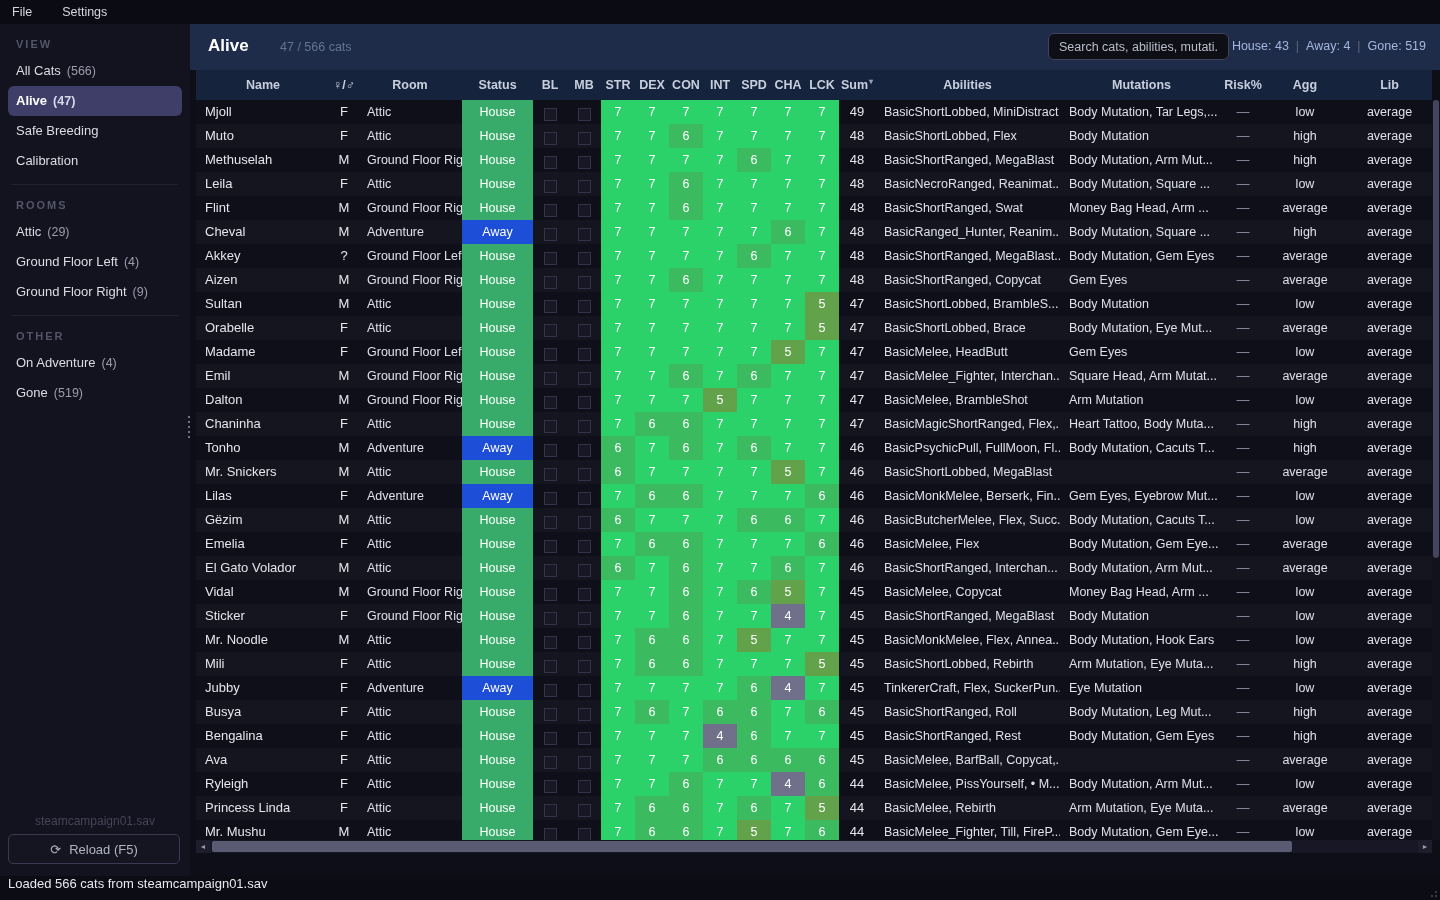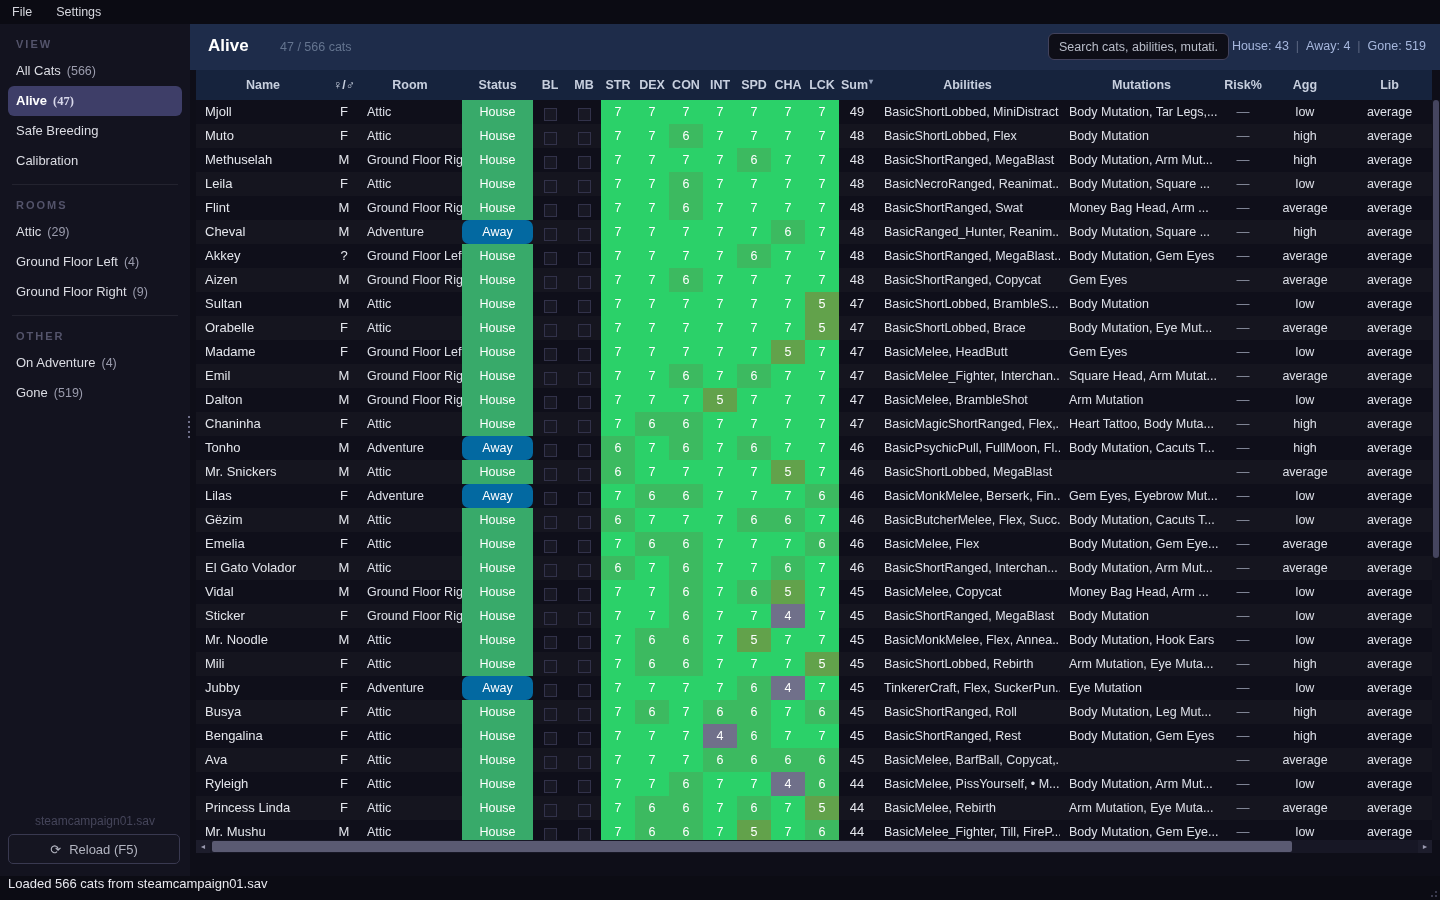--- a/index.html
+++ b/index.html
@@ -1,30 +1,30 @@
 <!DOCTYPE html>
 <html><head>
 <meta charset="utf-8">
 <style>
   * { margin:0; padding:0; box-sizing:border-box; }
   html,body { background:#0d0d16; }
   body { font-family:"Liberation Sans", sans-serif; }
   .app { position:relative; width:1440px; height:900px; overflow:hidden; background:#0d0d16; color:#e7e9ee; }
 
   
-  .menubar { position:absolute; top:0; left:0; width:1440px; height:24px; background:#0b0b13; display:flex; align-items:center; gap:24px; padding-left:12px; }
+  .menubar { position:absolute; top:0; left:0; width:1440px; height:24px; background:#0b0b13; display:flex; align-items:center; gap:30px; padding-left:12px; }
   .menubar span { font-size:12.5px; color:#d6d7de; cursor:default; }
 
   
   .sidebar { position:absolute; top:24px; left:0; width:190px; height:852px; background:#13131f; }
   .sec-label { margin:14px 16px 6px 16px; font-size:11px; font-weight:bold; letter-spacing:2px; color:#54546b; }
   .side-item { height:30px; line-height:30px; margin:0 8px; padding:0 8px; border-radius:6px; font-size:13px; color:#dcdde4; white-space:nowrap; cursor:default; }
   .side-item .cnt { color:#9b9cad; margin-left:6px; font-size:12.5px; }
   .side-item.sel { background:#3e3e68; color:#ffffff; font-weight:bold; }
-  .side-item.sel .cnt { color:#d8d8ea;font-family:Liberation Serif, serif; }
+  .side-item.sel .cnt { color:#d8d8ea; }
   .divider { height:1px; background:#23232f; margin:8px 12px; }
   .side-file { position:absolute; bottom:48px; left:10px; right:10px; font-size:12px; color:#45455a; white-space:nowrap; overflow:hidden;text-align:center; }
   .reload-btn { position:absolute; bottom:12px; left:8px; right:10px; height:30px; border:1px solid #393950; border-radius:5px; background:#151521; color:#b2b4c0; font-size:13px; display:flex; align-items:center; justify-content:center; gap:8px; cursor:default; }
   .splitter-grip { position:absolute; top:416px; left:188px; width:3px; height:22px; background:repeating-linear-gradient(to bottom,#70708a 0 2px,transparent 2px 5px); }
 
   
   .content { position:absolute; top:24px; left:190px; width:1250px; height:852px; background:#0e0e18; }
   .c-header { position:absolute; top:0; left:0; right:0; height:46px; background:#1e2c4a; }
   .c-title { position:absolute; left:18px; top:12px; font-size:17px; font-weight:bold; color:#ffffff; }
   .c-sub { position:absolute; left:90px; top:16px; font-size:12.5px; color:#64748f; }
@@ -43,21 +43,21 @@
   .tr.even { background:#0f0f1a; }
   .tr.odd  { background:#15151f; }
   .td { font-size:13px; line-height:24px; white-space:nowrap; overflow:hidden; color:#e4e6ec; }
   .td.left { padding-left:9px; text-align:left; }
   .td.center { text-align:center; }
   .td.small { font-size:12.5px; color:#dde0e8; }
   .td.dim { color:#8e93a4; }
   .stat { text-align:center; color:#ffffff; font-size:12.5px; line-height:24px; }
   .v7 { background:#2bd169; } .v6 { background:#3cba60; } .v5 { background:#62a24b; } .v4 { background:#70708a; }
   .status-cell { text-align:center; color:#ffffff; font-size:12.5px; line-height:24px; }
-  .st-house { background:#38aa6a; } .st-away { background:#0369a1;border-radius:7px; }
+  .st-house { background:#38aa6a; } .st-away { background:#1d4ed8; }
   .cbwrap { display:flex; align-items:center; justify-content:center; }
   .cb { width:13px; height:13px; background:#181824; border:1px solid #32324a; margin-top:5px; }
 
   
   .hscroll { position:absolute; left:6px; right:8px; top:816px; height:13px; background:#171725; display:flex; }
   .hs-btn { width:14px; height:13px; background:#1d1d2c; color:#9a9ab0; font-size:7px; line-height:13px; text-align:center; }
   .hs-track { position:relative; flex:1; }
   .hs-thumb { position:absolute; left:2px; top:1px; height:11px; width:1080px; background:#5a5a72; border-radius:2px; }
   .vscroll { position:absolute; right:0; top:76px; width:8px; height:740px; background:#12121d; }
   .vs-thumb { position:absolute; top:0; left:1px; width:6px; height:458px; background:#45455f; border-radius:3px; }

